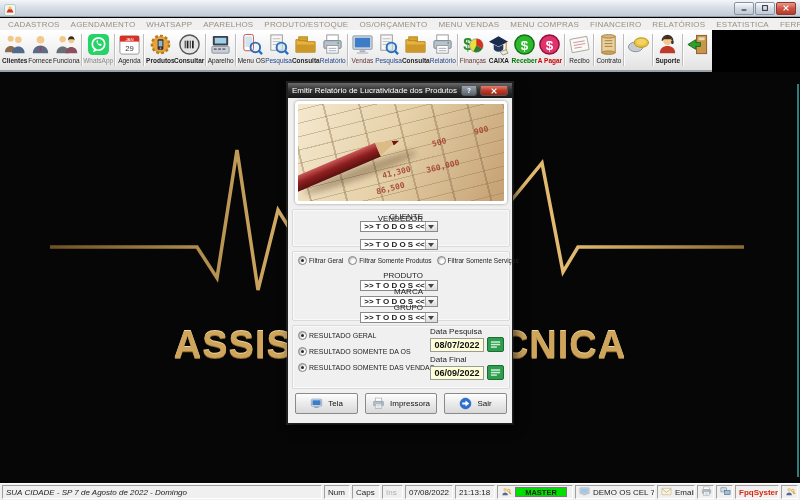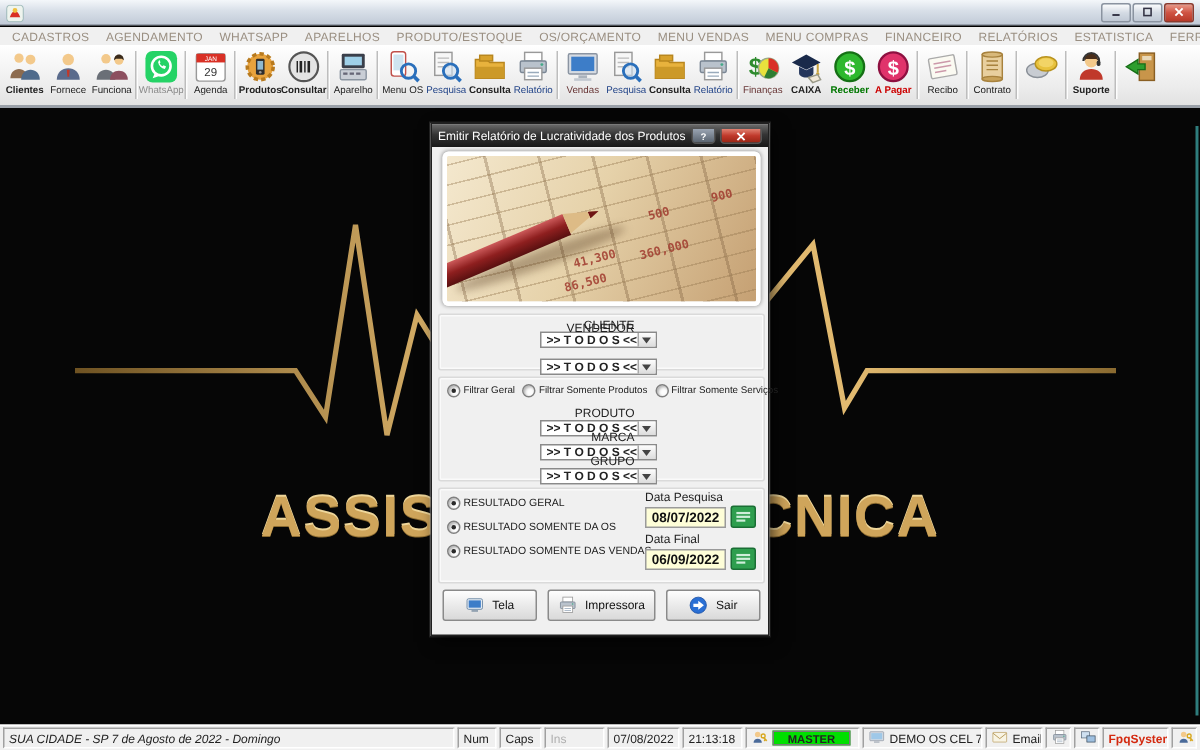--- a/index.html
+++ b/index.html
@@ -17,21 +17,21 @@
   .winbtn{width:20px;height:13px;border:1px solid #8a93a0;border-radius:2px;
     background:linear-gradient(#fbfcfd,#d4dbe4 50%,#c0c9d5);display:flex;align-items:center;justify-content:center;}
   .winbtn svg{width:8px;height:8px;}
   .winbtn:last-child{background:linear-gradient(#e89a8a,#cf5343 50%,#b83a2a);border-color:#8a3a2e;}
 
   .menubar{position:absolute;top:18px;left:0;width:800px;height:12px;background:#f0f0f0;
     display:flex;align-items:center;gap:8px;padding:0 5px;}
   .menu-item{font-size:8px;color:#9a8f82;letter-spacing:.2px;white-space:nowrap;display:flex;align-items:center;gap:3px;}
 
   
-  .toolbar{position:absolute;top:30px;left:0;width:800px;height:42px;
+  .toolbar{position:absolute;top:30px;left:0;width:712px;height:42px;
     background:linear-gradient(#ffffff,#ececec 70%,#e2e2e2);
     border-bottom:2px solid #9aa0a8;display:flex;align-items:stretch;padding:1px 2px;}
   .tb-item{width:29px;display:flex;flex-direction:column;align-items:center;padding-top:2px;cursor:pointer;}
   .tb-icon{width:23px;height:23px;}
   .tb-icon svg{width:23px;height:23px;}
   .tb-label{font-size:6.5px;color:#222;white-space:nowrap;margin-top:1px;}
   .tb-label.on{font-weight:bold;}
   .tb-sep{width:2px;border-left:1px solid #bdbdbd;border-right:1px solid #fdfdfd;margin:3px 1px;}
 
   
@@ -637,21 +637,21 @@
 <div class="statusbar">
   <div class="sb-panel sb-loc">
     <span>SUA CIDADE - SP  7 de Agosto de 2022 - Domingo</span>
   </div>
   <div class="sb-panel" style="width:26px;">
       <span>Num</span>
     </div>
   <div class="sb-panel" style="width:28px;">
       <span>Caps</span>
     </div>
-  <div class="sb-panel sb-dim" style="width:40px;">
+  <div class="sb-panel sb-dim" style="width:21px;">
       <span>Ins</span>
     </div>
   <div class="sb-panel" style="width:48px;">
       <span>07/08/2022</span>
     </div>
   <div class="sb-panel" style="width:40px;">
       <span>21:13:18</span>
     </div>
   <div class="sb-panel" style="width:76px;">
     <span><svg viewBox="0 0 24 24">

